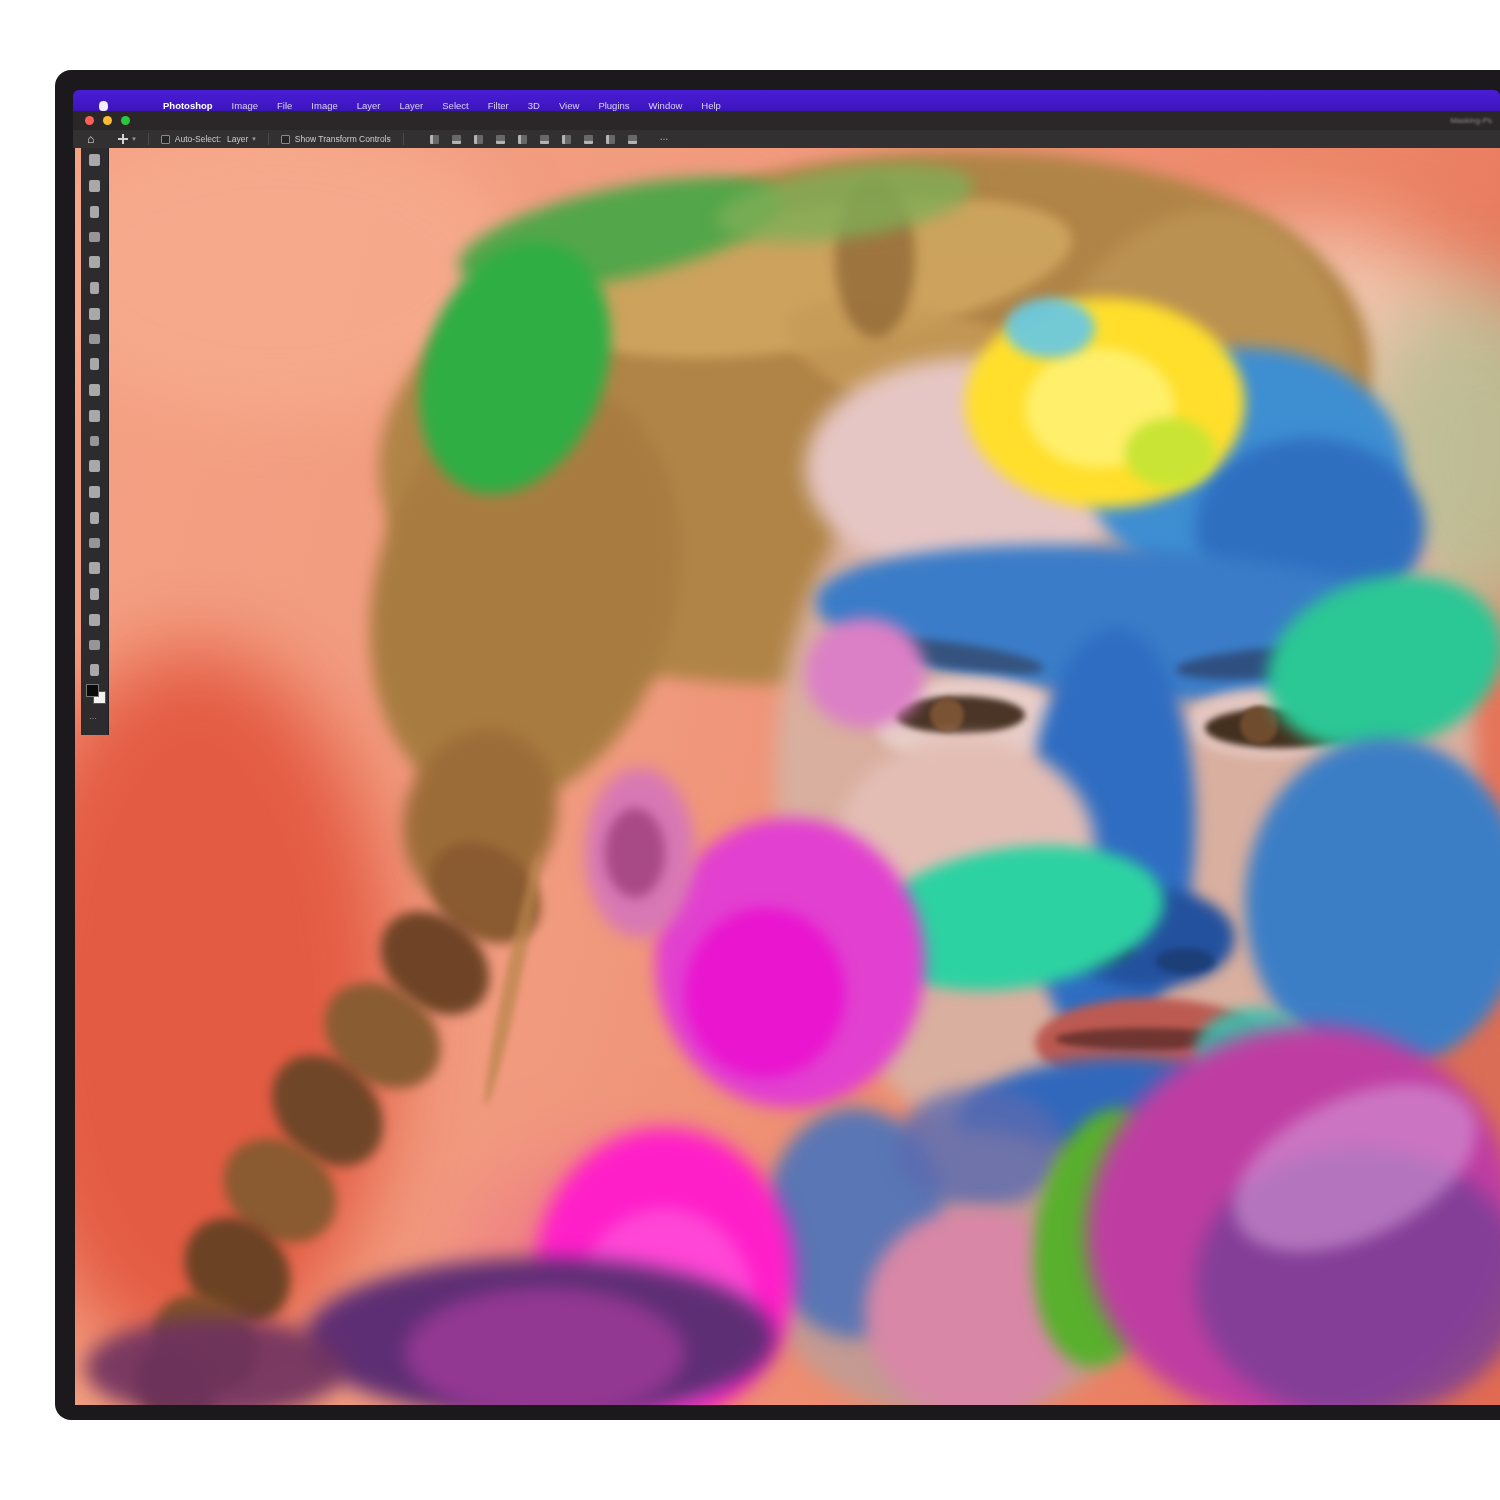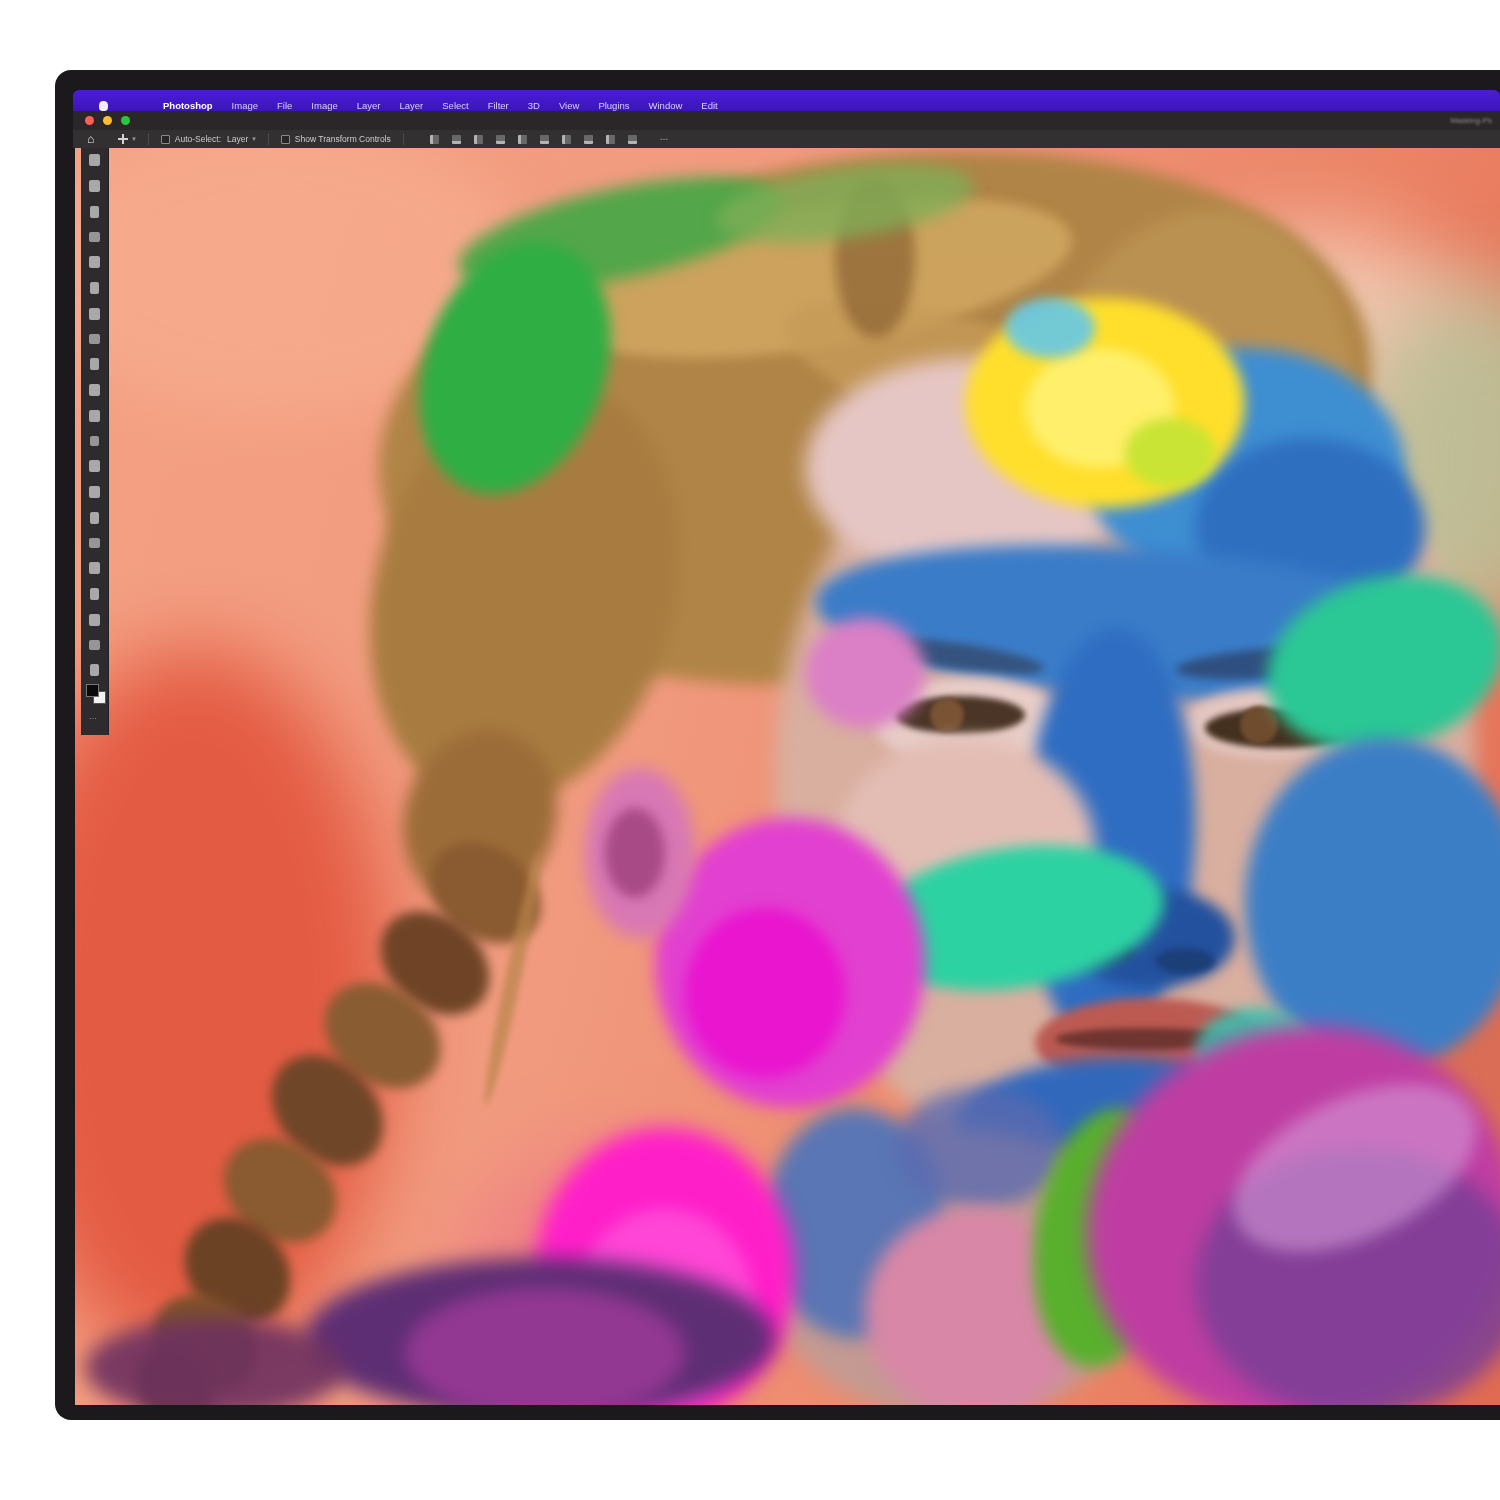--- a/index.html
+++ b/index.html
@@ -159,21 +159,21 @@
         <span class="menu-item">File</span>
         <span class="menu-item">Image</span>
         <span class="menu-item">Layer</span>
         <span class="menu-item">Layer</span>
         <span class="menu-item">Select</span>
         <span class="menu-item">Filter</span>
         <span class="menu-item">3D</span>
         <span class="menu-item">View</span>
         <span class="menu-item">Plugins</span>
         <span class="menu-item">Window</span>
-        <span class="menu-item">Edit</span>
+        <span class="menu-item">Help</span>
       </span>
   </div>
 
   <div class="abs" id="title-bar">
     <span class="abs tl" id="tl-close"></span>
     <span class="abs tl" id="tl-min"></span>
     <span class="abs tl" id="tl-zoom"></span>
     <span class="abs" id="doc-title">Masking-Ps</span>
   </div>
 

